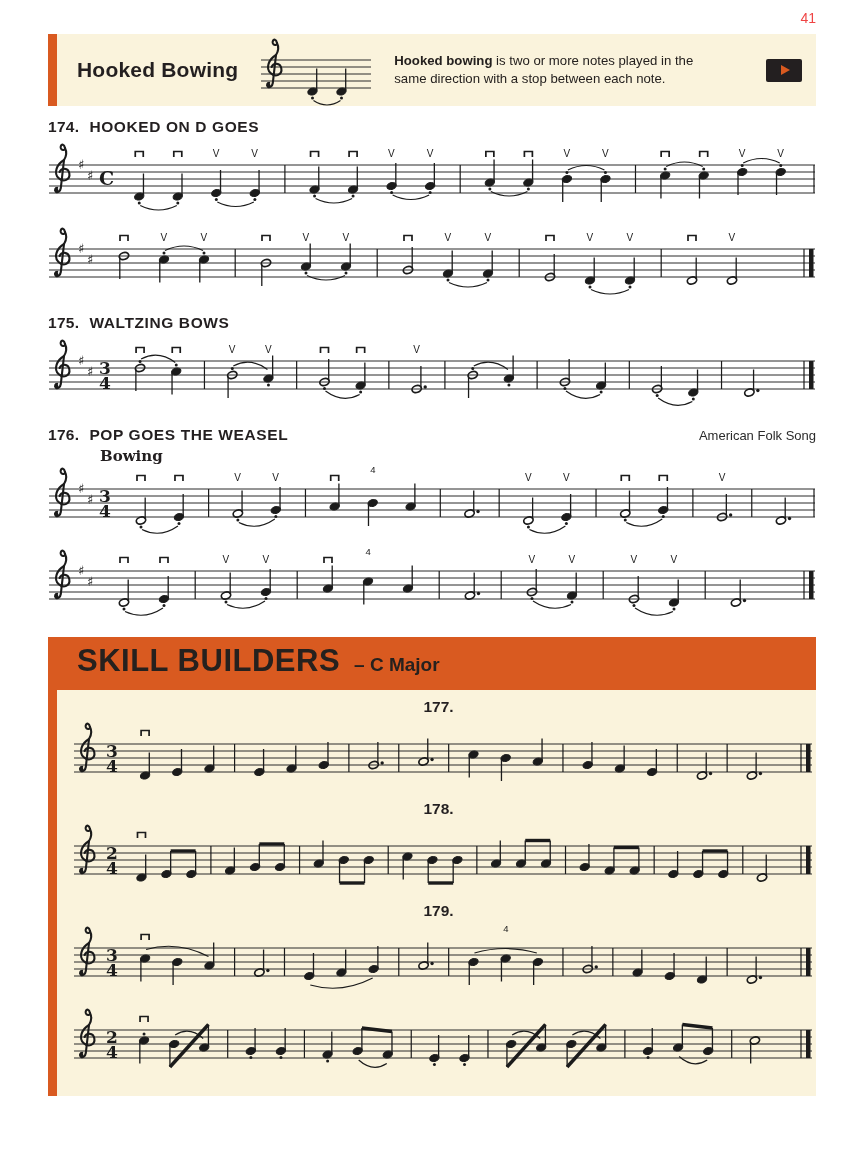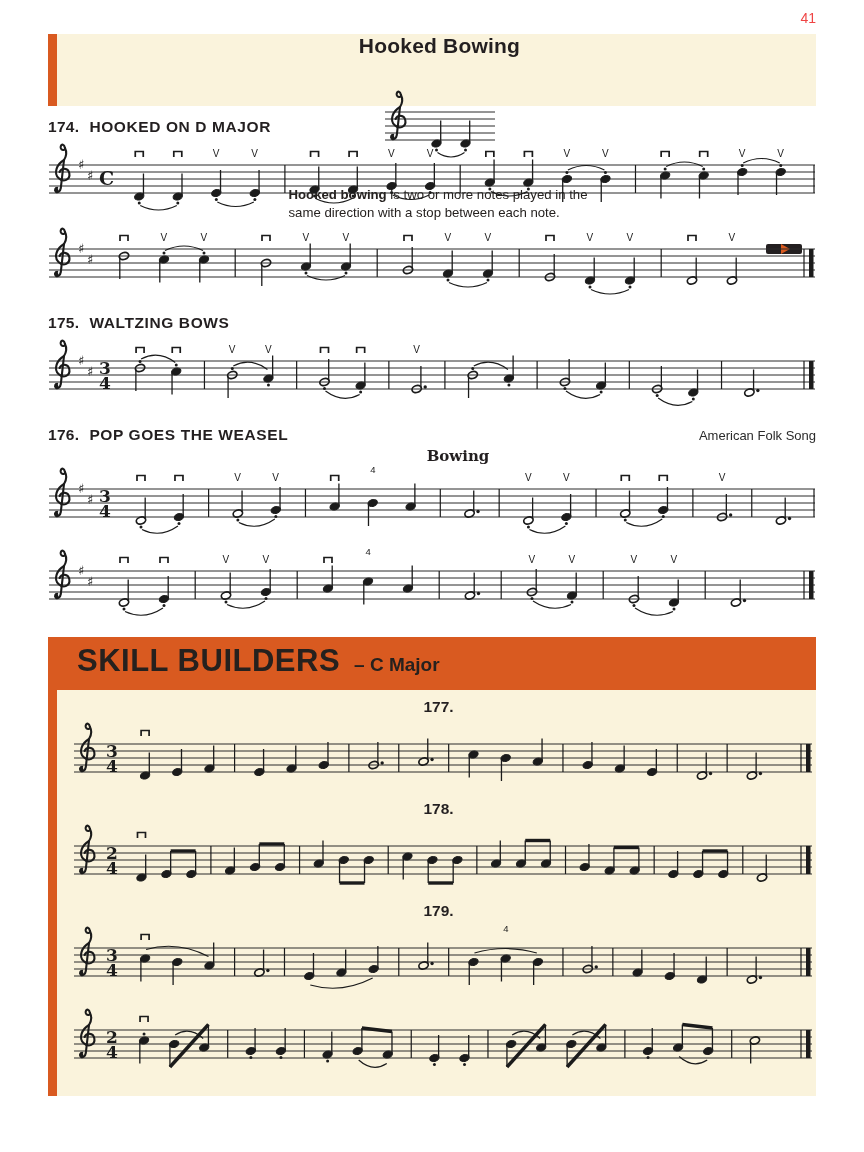--- a/index.html
+++ b/index.html
@@ -12,35 +12,34 @@
     font-family:"Liberation Sans", sans-serif; color:var(--ink);
   }
   .page{position:absolute; inset:0; padding:10px 48px 0 48px;}
   .page-number{ text-align:right; font-size:14px; color:#ef4444; height:24px; padding-right:0; }
 
   
   .header-box{
     background:var(--cream); border-left:9px solid var(--orange);
     height:72px; display:flex; align-items:center; gap:22px; padding:0 14px 0 20px;
     margin-bottom:12px;
-    flex-direction:column;
   }
   .header-title{font-size:21px; font-weight:800; letter-spacing:.2px; white-space:nowrap;}
   .header-staff{flex:0 0 auto; margin-top:6px;}
   .definition{font-size:13.2px; line-height:1.35; width:302px; color:#25211f;}
   .definition b{font-weight:800;}
   .play-button{
     width:36px; height:23px; background:#231F20; border:none; border-radius:2px;
     display:flex; align-items:center; justify-content:center; cursor:pointer; margin-left:auto;
   }
   .play-tri{width:0; height:0; border-left:9px solid var(--orange);
     border-top:5.5px solid transparent; border-bottom:5.5px solid transparent; margin-left:2px;}
 
   
-  .exercise-block{margin-bottom:7px;text-align:center;}
+  .exercise-block{margin-bottom:7px;}
   .ex-head{display:flex; align-items:baseline; height:20px; margin-bottom:1px;}
   .ex-number{font-size:15.5px; font-weight:800; letter-spacing:.3px; margin-right:10px;}
   .ex-title{font-size:15.5px; font-weight:800; letter-spacing:.6px;}
   .ex-credit{margin-left:auto; font-size:13px; font-weight:400; color:#2b2b2b;}
   .tempo{font-family:"DejaVu Serif", serif; font-weight:700; font-size:15px; margin:0 0 -2px 52px; height:18px;}
   .system{display:block;}
 
   
   .skill-box{margin-top:10px; border-left:9px solid var(--orange); background:var(--cream);}
   .skill-banner{background:var(--orange); padding:6px 0 11px 20px; display:flex; align-items:baseline; gap:14px;}
@@ -85,21 +84,21 @@
     </div>
     <button class="play-button">
       <span class="play-tri"></span>
     </button>
   </div>
 
   <div id="exercises">
       <div class="exercise-block">
         <div class="ex-head">
           <span class="ex-number">174.</span>
-          <span class="ex-title">HOOKED ON D MAJOR</span>
+          <span class="ex-title">HOOKED ON D GOES</span>
         </div>
         <svg width="768" height="84" class="system">
           <line x1="1" y1="26" x2="767" y2="26" stroke="#2a2a2a" stroke-width="1"></line>
           <line x1="1" y1="33" x2="767" y2="33" stroke="#2a2a2a" stroke-width="1"></line>
           <line x1="1" y1="40" x2="767" y2="40" stroke="#2a2a2a" stroke-width="1"></line>
           <line x1="1" y1="47" x2="767" y2="47" stroke="#2a2a2a" stroke-width="1"></line>
           <line x1="1" y1="54" x2="767" y2="54" stroke="#2a2a2a" stroke-width="1"></line>
           <g fill="none" stroke="#1b1b1b" stroke-width="2.1" stroke-linecap="round">
             <path d="M17 9 C19 13 18.5 17 16 21 L12.8 49 C12.3 52.5 9.6 54.2 7.8 52.6 C6.4 51.3 7.2 48.8 9.2 48.9"></path>
             <path d="M16 21 C8.5 25.5 5.5 34 10.5 39 C15.5 44 22.5 40.5 21.3 34.2 C20.3 29 13.5 28.2 11.6 33"></path>

